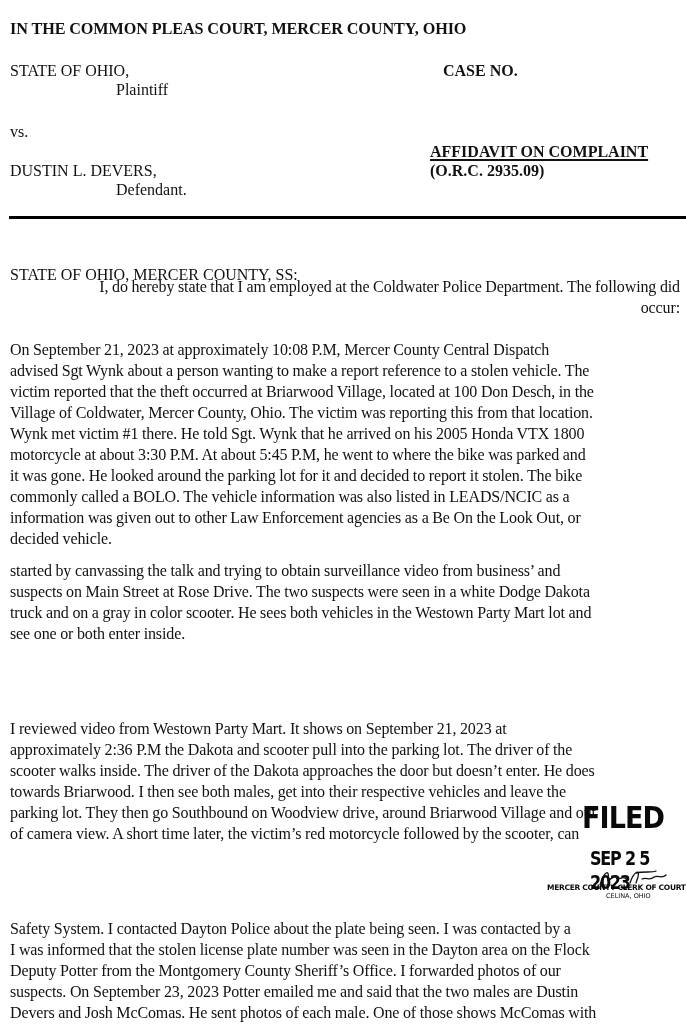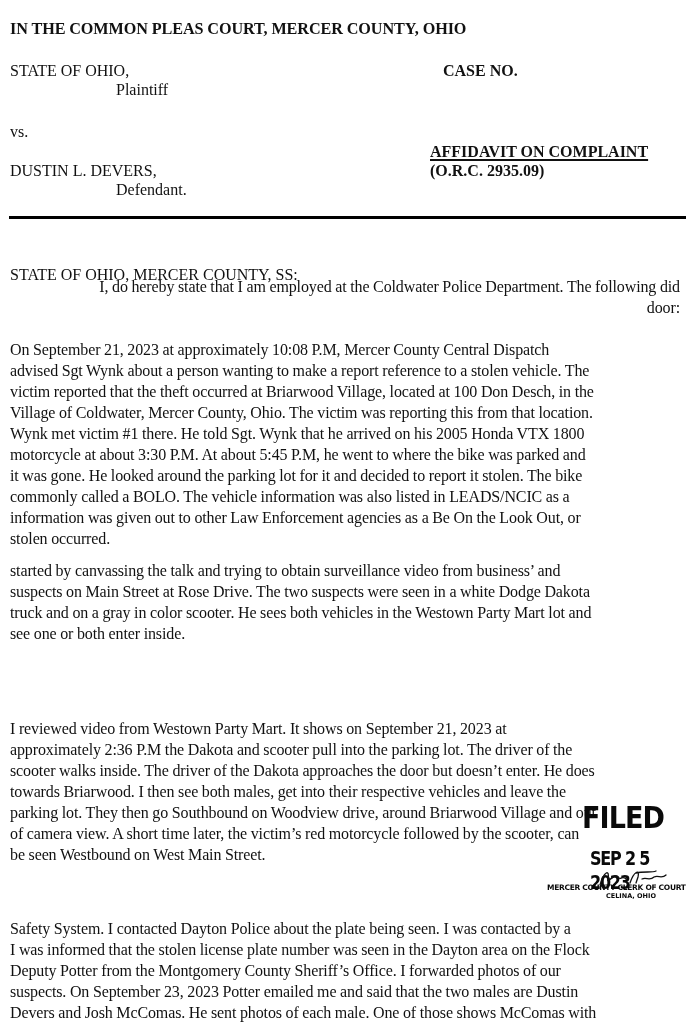--- a/index.html
+++ b/index.html
@@ -39,21 +39,21 @@
   }
   .stamp-clerk {
     position: absolute; left: 547px; top: 883px;
     font-family: "DejaVu Sans", "Liberation Sans", sans-serif;
     font-weight: bold; font-size: 7.5px; letter-spacing: -0.3px;
     color: #0a0a0a; white-space: nowrap;
   }
   .stamp-city {
     position: absolute; left: 606px; top: 892px;
     font-family: "DejaVu Sans", "Liberation Sans", sans-serif;
-    font-weight: bold; font-size: 6.5px; color: #0a0a0a; white-space: nowrap;
+    font-weight: normal; font-size: 6.5px; color: #0a0a0a; white-space: nowrap;
   }
   .signature {
     position: absolute; left: 596px; top: 867px; width: 72px; height: 22px;
   }
 </style>
 </head>
 <body>
 
 <div class="abs bold hdr" style="left:10px; top:20px;">IN THE COMMON PLEAS COURT, MERCER COUNTY, OHIO</div>
 
@@ -69,51 +69,50 @@
 
 <div class="abs cap" style="left:10px; top:162px;">DUSTIN L. DEVERS,</div>
 <div class="abs cap" style="left:116px; top:181px;text-align:center;">Defendant.</div>
 
 <div class="rule"></div>
 
 <div class="abs cap" style="left:10px; top:218px;margin-top:48px;">STATE OF OHIO, MERCER COUNTY, SS:</div>
 
 <div class="body-text" style="top:276px;text-align:right;">
   <span class="ln">I, do hereby state that I am employed at the Coldwater Police Department.  The following did</span>
-  <span class="ln">door:</span>
+  <span class="ln">occur:</span>
 </div>
 
 <div class="body-text" style="top:339px;">
   <span class="ln">On September 21, 2023 at approximately 10:08 P.M, Mercer County Central Dispatch</span>
   <span class="ln">advised Sgt Wynk about a person wanting to make a report reference to a stolen vehicle. The</span>
   <span class="ln">victim reported that the theft occurred at Briarwood Village, located at 100 Don Desch, in the</span>
   <span class="ln">Village of Coldwater, Mercer County, Ohio. The victim was reporting this from that location.</span>
   <span class="ln">Wynk met victim #1 there. He told Sgt. Wynk that he arrived on his 2005 Honda VTX 1800</span>
   <span class="ln">motorcycle at about 3:30 P.M. At about 5:45 P.M, he went to where the bike was parked and</span>
   <span class="ln">it was gone. He looked around the parking lot for it and decided to report it stolen. The bike</span>
   <span class="ln">commonly called a BOLO. The vehicle information was also listed in LEADS/NCIC as a</span>
   <span class="ln">information was given out to other Law Enforcement agencies as a Be On the Look Out, or</span>
-  <span class="ln">stolen occurred.</span>
+  <span class="ln">decided vehicle.</span>
 </div>
 
 <div class="body-text" style="top:560px;">
   <span class="ln">started by canvassing the talk and trying to obtain surveillance video from business’ and</span>
   <span class="ln">suspects on Main Street at Rose Drive. The two suspects were seen in a white Dodge Dakota</span>
   <span class="ln">truck and on a gray in color scooter. He sees both vehicles in the Westown Party Mart lot and</span>
   <span class="ln">see one or both enter inside.</span>
 </div>
 
 <div class="body-text" style="top:718px;">
   <span class="ln">I reviewed video from Westown Party Mart. It shows on September 21, 2023 at</span>
   <span class="ln">approximately 2:36 P.M the Dakota and scooter pull into the parking lot. The driver of the</span>
   <span class="ln">scooter walks inside. The driver of the Dakota approaches the door but doesn’t enter. He does</span>
   <span class="ln">towards Briarwood. I then see both males, get into their respective vehicles and leave the</span>
   <span class="ln">parking lot. They then go Southbound on Woodview drive, around Briarwood Village and out</span>
   <span class="ln">of camera view. A short time later, the victim’s red motorcycle followed by the scooter, can</span>
-  <span class="ln">be seen Westbound on West Main Street.</span>
 </div>
 
 <div class="body-text" style="top:918px;">
   <span class="ln">Safety System. I contacted Dayton Police about the plate being seen. I was contacted by a</span>
   <span class="ln">I was informed that the stolen license plate number was seen in the Dayton area on the Flock</span>
   <span class="ln">Deputy Potter from the Montgomery County Sheriff’s Office. I forwarded photos of our</span>
   <span class="ln">suspects. On September 23, 2023 Potter emailed me and said that the two males are Dustin</span>
   <span class="ln">Devers and Josh McComas. He sent photos of each male. One of those shows McComas with</span>
 </div>
 

